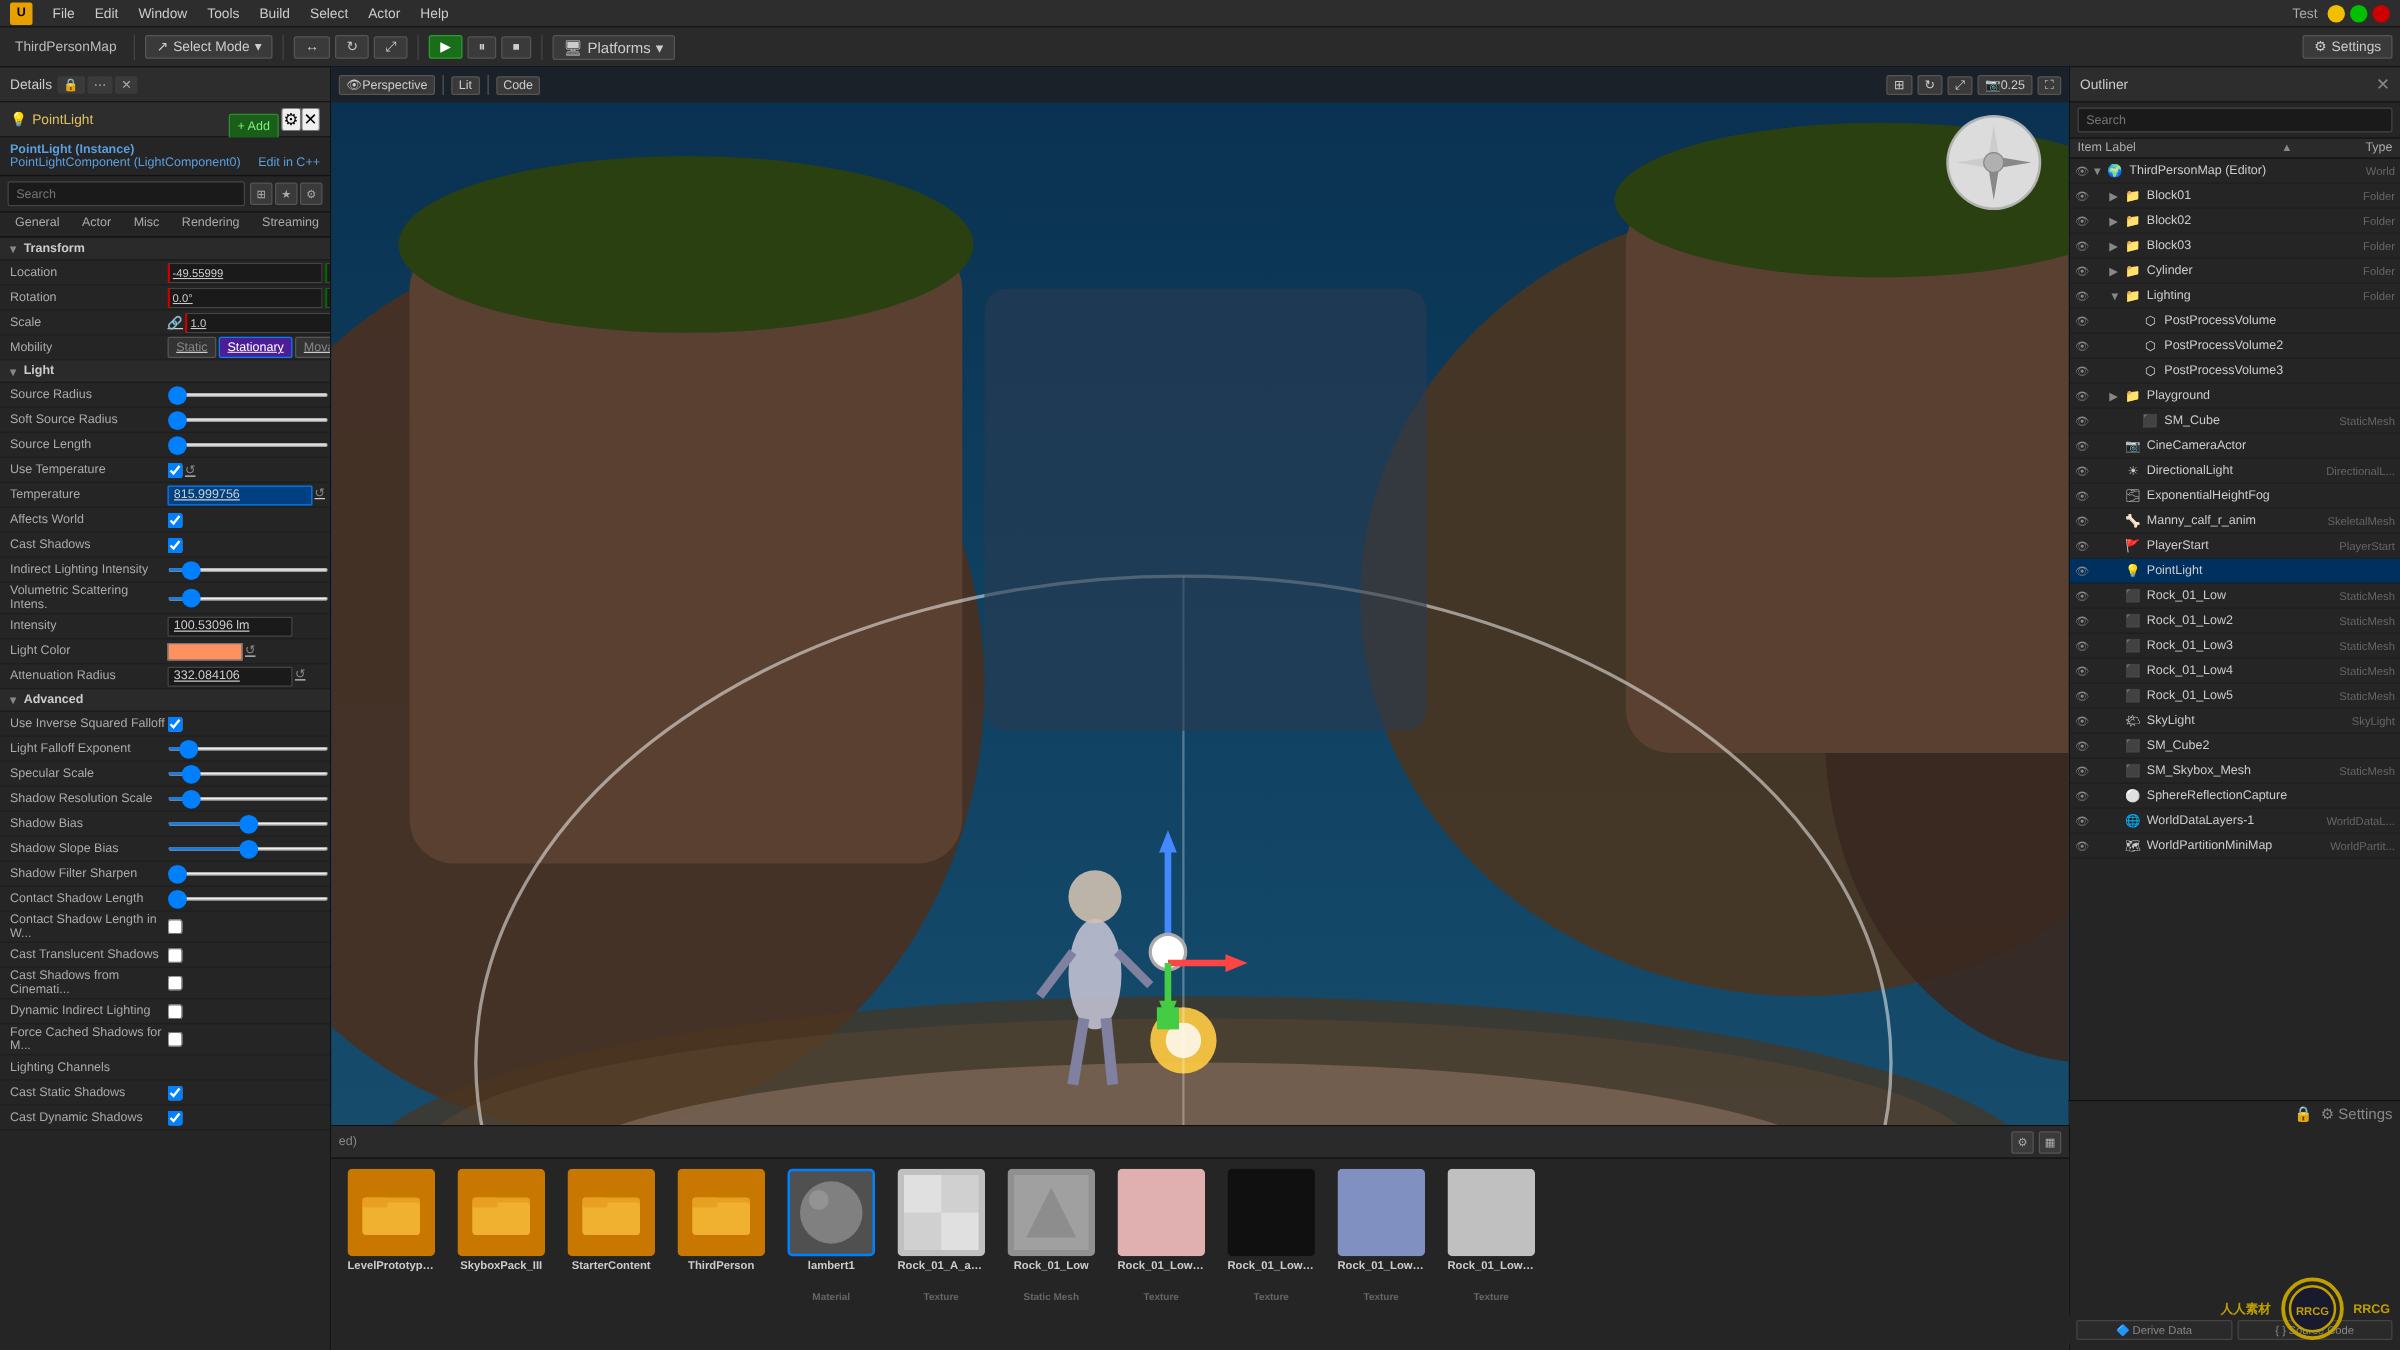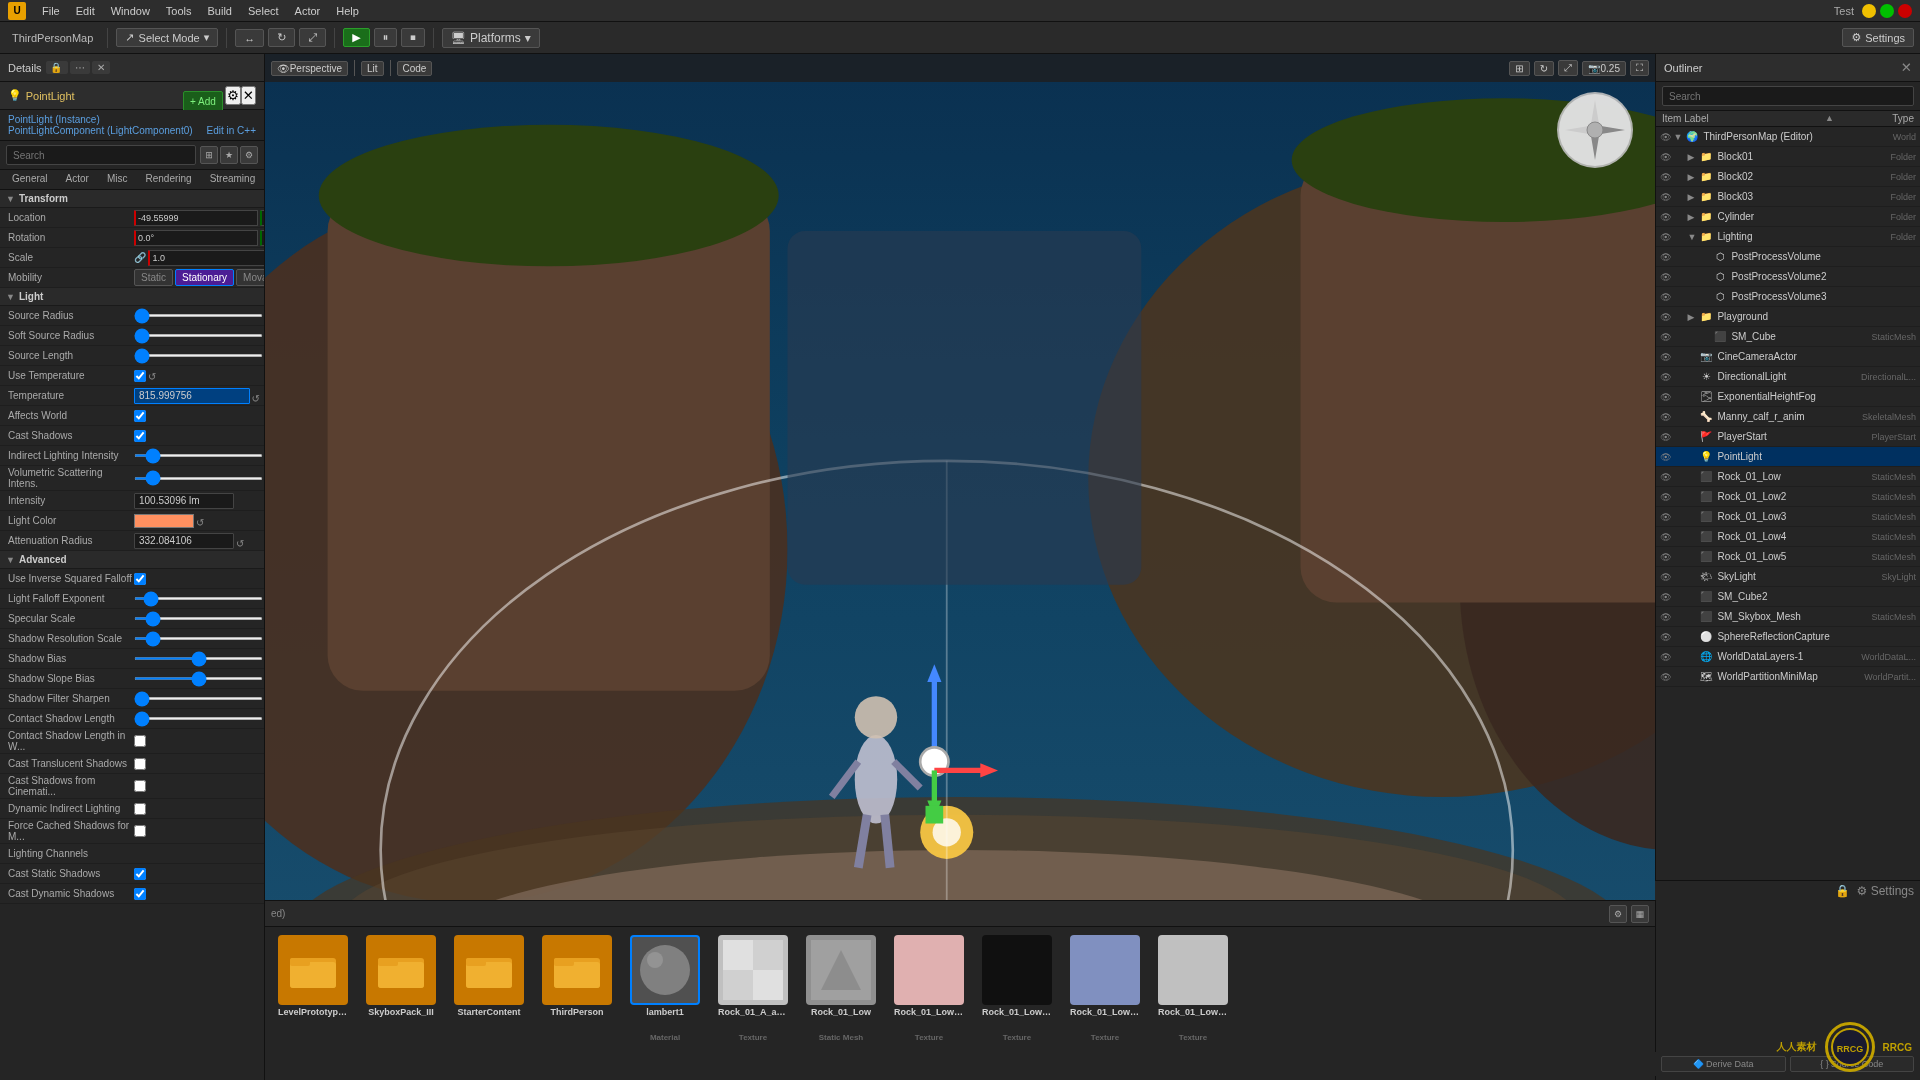--- a/index.html
+++ b/index.html
@@ -53,21 +53,21 @@
     .details-scroll { overflow-y: auto; flex: 1; }
     .details-scroll::-webkit-scrollbar { width: 6px; }
     .details-scroll::-webkit-scrollbar-thumb { background: #444; }
 
     .section-header { background: #2a2a2a; padding: 3px 6px; display: flex; align-items: center; gap: 4px; cursor: pointer; border-bottom: 1px solid #1a1a1a; }
     .section-header .sh-arrow { color: #888; font-size: 9px; }
     .section-header .sh-title { color: #ccc; font-size: 10px; font-weight: bold; }
 
     .prop-row { display: flex; align-items: center; padding: 1px 4px; border-bottom: 1px solid #1e1e1e; min-height: 20px; }
     .prop-label { color: #aaa; font-size: 10px; flex: 0 0 130px; padding-left: 4px; }
-    .prop-value { flex: 1; display: flex; align-items: flex-end; }
+    .prop-value { flex: 1; display: flex; align-items: flex-start; text-decoration: underline; }
     .prop-input { background: #1a1a1a; border: 1px solid #444; color: #ccc; padding: 1px 4px; font-size: 10px; width: 100%; height: 16px; border-radius: 1px; }
     .prop-input.highlighted { background: #004080; border-color: #0080ff; }
     .prop-checkbox { width: 12px; height: 12px; accent-color: #0080ff; }
     .xyz-row { display: flex; gap: 2px; flex: 1; }
     .xyz-input { background: #1a1a1a; border: 1px solid #444; color: #ccc; padding: 1px 2px; font-size: 9px; flex: 1; height: 16px; border-radius: 1px; }
     .xyz-x { border-left: 2px solid #c00 !important; }
     .xyz-y { border-left: 2px solid #060 !important; }
     .mobility-row { display: flex; gap: 2px; }
     .mob-btn { padding: 2px 6px; font-size: 10px; background: #333; border: 1px solid #555; color: #888; cursor: pointer; border-radius: 2px; }
     .mob-btn.active { background: #4c1d95; border-color: #0080ff; color: #fff; }
@@ -210,21 +210,21 @@
 
     <div id="point-light-header">
       <span class="pl-icon">💡</span>
       <span class="pl-title">PointLight</span>
       <button class="add-btn">+ Add</button>
       <button class="hbtn" style="margin-left:2px;">⚙</button>
       <button class="hbtn">✕</button>
     </div>
 
     <div id="breadcrumb">
-      <span style="color:#5b9fe0; cursor:pointer;">PointLight (Instance)</span>
+      <span style="color:#5b9fe0; cursor:pointer;font-weight:bold;">PointLight (Instance)</span>
       <br>
       <span style="color:#5b9fe0; cursor:pointer;">PointLightComponent (LightComponent0)</span>
       <span style="float:right; color:#5b9fe0; cursor:pointer;">Edit in C++</span>
     </div>
 
     <div class="search-row">
       <input class="search-input" type="text" placeholder="Search" style="">
       <div class="search-icons">
         <div class="si">⊞</div>
         <div class="si">★</div>

